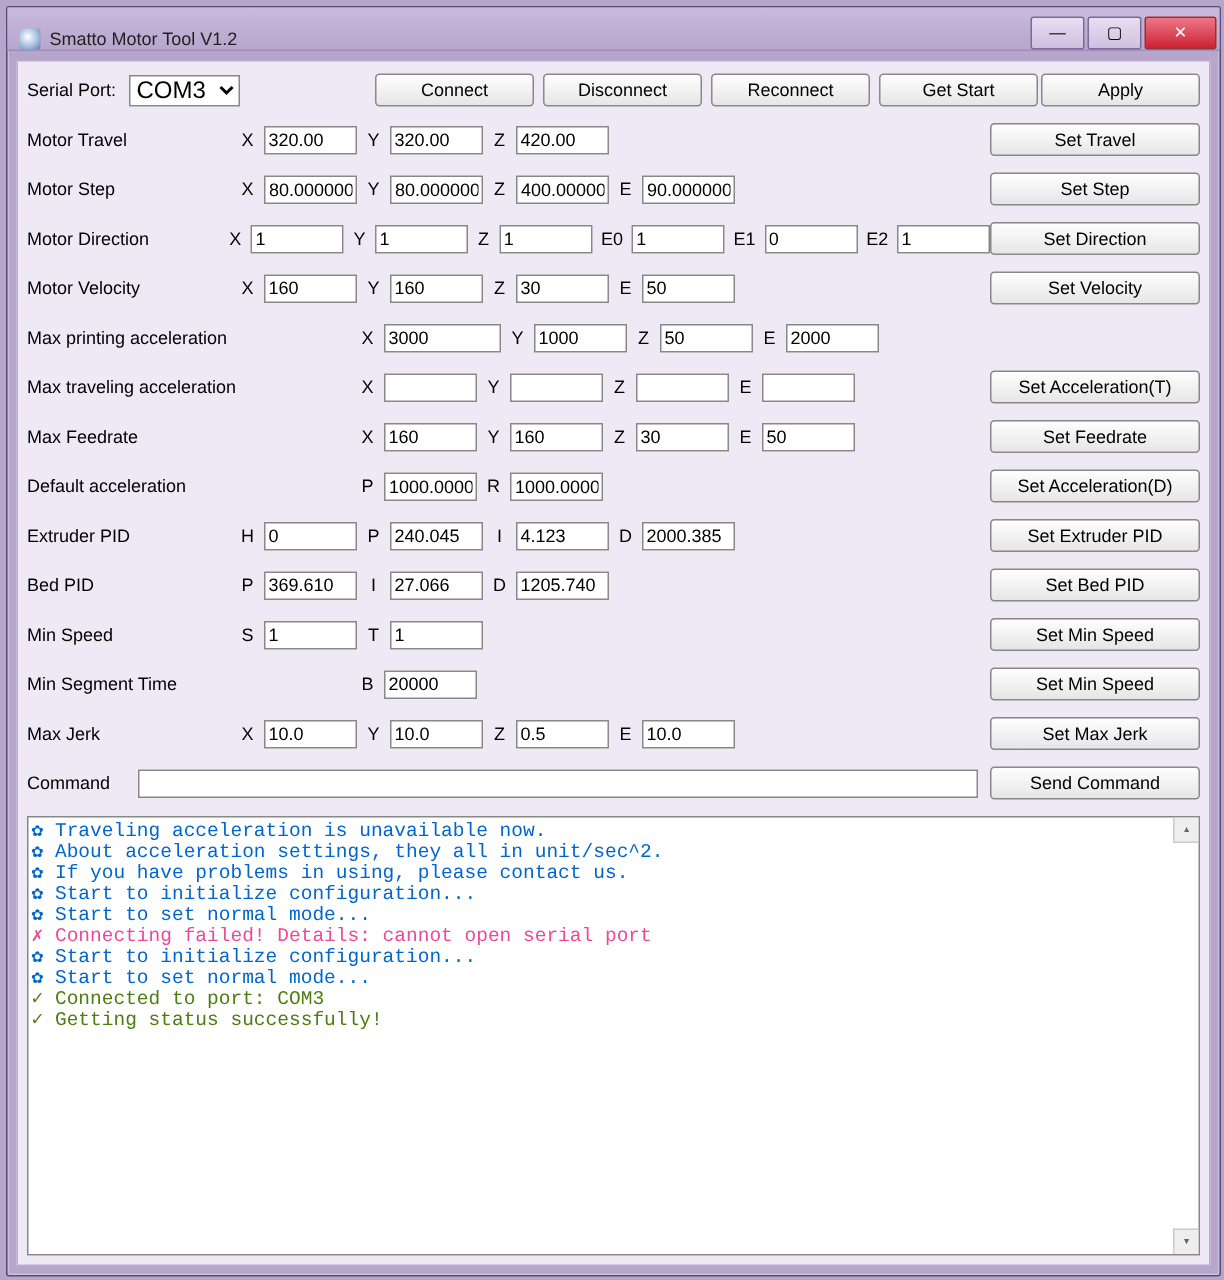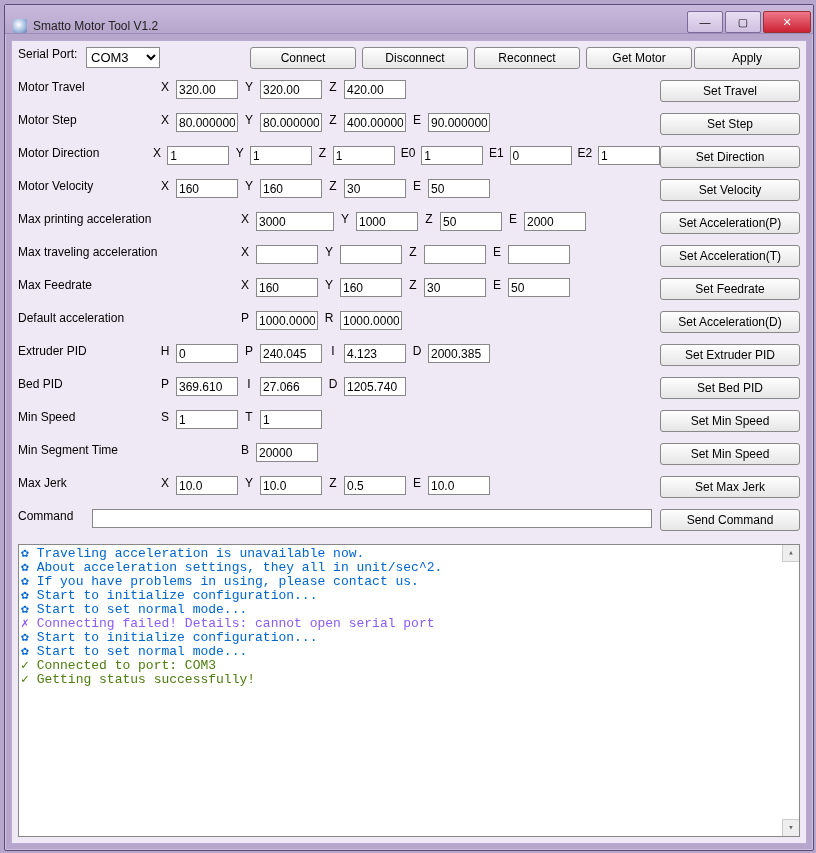--- a/index.html
+++ b/index.html
@@ -4,38 +4,38 @@
 <style>
 body{margin:0;font-family:"Segoe UI",Tahoma,sans-serif;font-size:12px;background:#b7a6cc;padding:4px;box-sizing:border-box;color:#000}
 .window{width:808px;height:845px;background:#b7a6cc;border:1px solid #5d4a7a;border-radius:2px;box-shadow:0 0 0 1px rgba(255,255,255,.3) inset;display:flex;flex-direction:column}
 .titlebar{height:28px;background:linear-gradient(#c9badd,#b7a6cc);display:flex;align-items:flex-end;padding:0 2px 0 8px;border-bottom:1px solid #9e8db8}
 .titlebar .ico{width:14px;height:14px;margin-right:6px;display:inline-block;background:radial-gradient(circle at 40% 40%,#fff,#9cb8dd 60%,#5d7aa8);border-radius:2px}
 .titlebar .title{flex:1;color:#222}
 .winbtns{display:flex;gap:2px}
 .winbtn{width:34px;height:20px;border:1px solid #7c6a99;border-radius:2px;background:linear-gradient(#e8def2,#cfc0e0);display:flex;align-items:center;justify-content:center;font-family:Arial;font-size:11px;line-height:1}
 .winbtn.close{width:46px;background:linear-gradient(#e78,#c23);color:#fff;border-color:#933}
 .client{flex:1;margin:6px;background:#efe9f5;border:1px solid #b9acd0;display:flex;flex-direction:column;padding:6px 6px 6px 6px;overflow:hidden}
-.row{display:flex;align-items:flex-start;height:26px;margin-bottom:7px}
+.row{display:flex;align-items:center;height:26px;margin-bottom:7px}
 .lbl{display:inline-block}
 .lblw{width:132px;margin-right:4px}
 .tag{width:22px;text-align:center}
 .tag2{width:28px;text-align:center}
 input.txt{height:19px;border:1px solid #888;background:#fff;padding:0 2px;font-family:inherit;font-size:12px;box-sizing:border-box}
 button.btn{height:22px;border:1px solid #888;border-radius:3px;background:linear-gradient(#fefefe,#e6e6e6);font-family:inherit;font-size:12px;cursor:pointer}
 .selwrap{position:relative;display:inline-block}
-select.sel{height:21px;width:74px;border:1px solid #888;background:#fff;font-family:inherit;font-size:13px}
+select.sel{height:21px;width:74px;border:1px solid #888;background:#fff;font-family:inherit;font-size:16px}
 .sel option:checked{background:#2b6cd6;color:#fff}
 .rightcol{margin-left:auto}
 .btnR{width:140px}
 .topbtn{width:106px}
 .toprow .rightcol{display:flex;gap:6px}
 .log{flex:1;border:1px solid #888;background:#fff;font-family:"Courier New",monospace;font-size:13px;line-height:14px;overflow:auto;padding:2px;margin-top:2px;position:relative}
 .log div{white-space:pre}
 .log .i{color:#06c}
-.log .e{color:#8b5cf6}
+.log .e{color:#ec4899}
 .log .o{color:#4d7c0f}
 .scroll-up{position:absolute;right:0;top:0;width:16px;height:16px;background:#eee;border-left:1px solid #ccc;border-bottom:1px solid #ccc;font-size:9px;text-align:center;line-height:16px;color:#666}
 .scroll-dn{position:absolute;right:0;bottom:0;width:16px;height:16px;background:#eee;border-left:1px solid #ccc;border-top:1px solid #ccc;font-size:9px;text-align:center;line-height:16px;color:#666}
 .cmdrow input.txt{flex:1;margin-right:8px}
 </style>
 </head>
 <body>
 
 <div class="window">
   <div class="titlebar">
@@ -57,21 +57,21 @@
           <option selected="">COM3</option>
         </select>
       </span>
       <span style="width:90px"></span>
       <button class="btn topbtn">Connect</button>
       <span style="width:6px"></span>
       <button class="btn topbtn">Disconnect</button>
       <span style="width:6px"></span>
       <button class="btn topbtn">Reconnect</button>
       <span style="width:6px"></span>
-      <button class="btn topbtn">Get Motor</button>
+      <button class="btn topbtn">Get Start</button>
       <div class="rightcol">
         <button class="btn" style="width:106px">Apply</button>
       </div>
     </div>
 
     <div class="row">
       <span class="lbl lblw">Motor Travel</span>
       <span class="tag">X</span>
         <input class="txt" style="width: 62px;" value="320.00">
       <span class="tag">Y</span>
@@ -127,21 +127,20 @@
     <div class="row">
       <span class="lbl" style="width:216px">Max printing acceleration</span>
       <span class="tag">X</span>
         <input class="txt" style="width: 78px;" value="3000">
       <span class="tag">Y</span>
         <input class="txt" style="width: 62px;" value="1000">
       <span class="tag">Z</span>
         <input class="txt" style="width: 62px;" value="50">
       <span class="tag">E</span>
         <input class="txt" style="width: 62px;" value="2000">
-      <div class="rightcol"><button class="btn btnR">Set Acceleration(P)</button></div>
     </div>
 
     <div class="row">
       <span class="lbl" style="width:216px">Max traveling acceleration</span>
       <span class="tag">X</span>
         <input class="txt" style="width: 62px;" value="">
       <span class="tag">Y</span>
         <input class="txt" style="width: 62px;" value="">
       <span class="tag">Z</span>
         <input class="txt" style="width: 62px;" value="">

